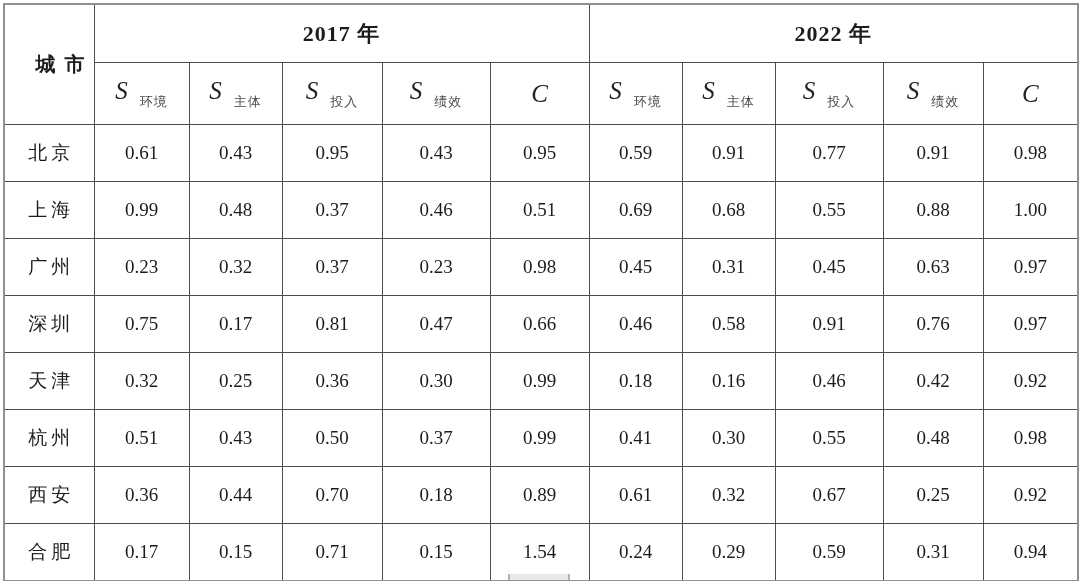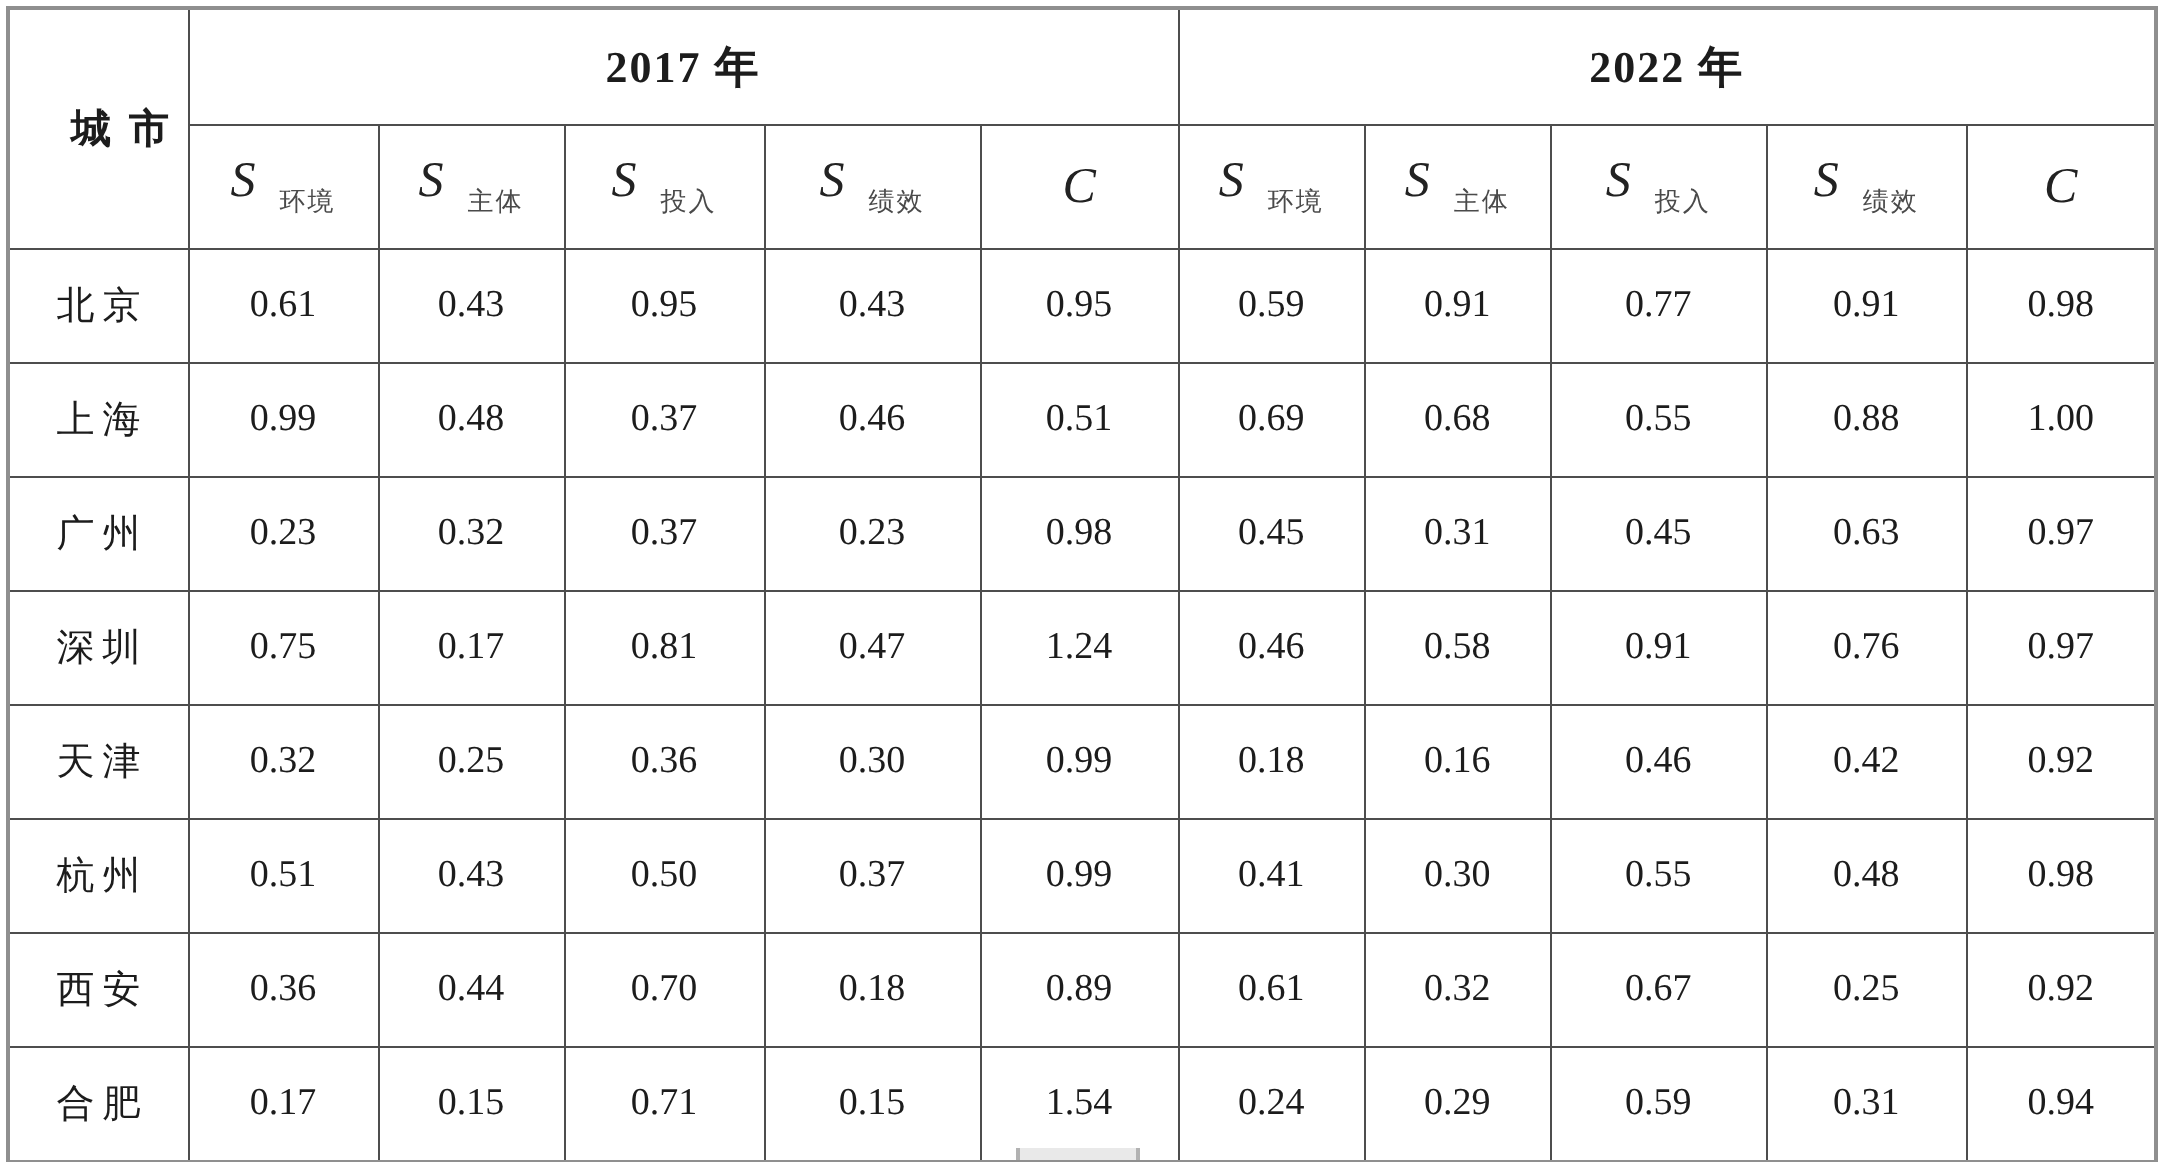--- a/index.html
+++ b/index.html
@@ -161,21 +161,21 @@
           <td class="val-cell">0.45</td>
           <td class="val-cell">0.63</td>
           <td class="val-cell">0.97</td>
         </tr>
         <tr>
           <th class="city-cell">深圳</th>
           <td class="val-cell">0.75</td>
           <td class="val-cell">0.17</td>
           <td class="val-cell">0.81</td>
           <td class="val-cell">0.47</td>
-          <td class="val-cell">1.24</td>
+          <td class="val-cell">0.66</td>
           <td class="val-cell">0.46</td>
           <td class="val-cell">0.58</td>
           <td class="val-cell">0.91</td>
           <td class="val-cell">0.76</td>
           <td class="val-cell">0.97</td>
         </tr>
         <tr>
           <th class="city-cell">天津</th>
           <td class="val-cell">0.32</td>
           <td class="val-cell">0.25</td>

